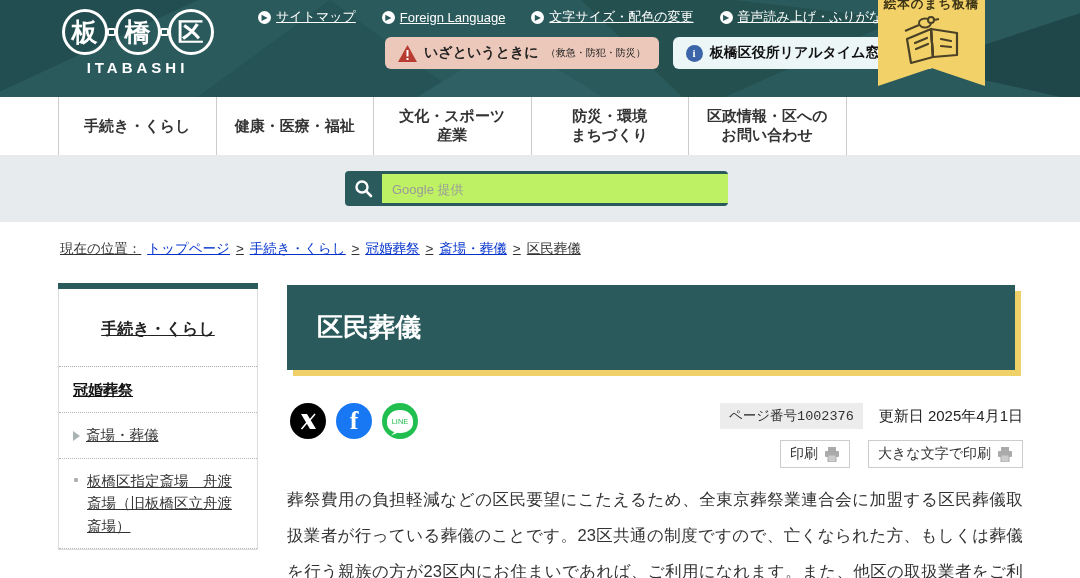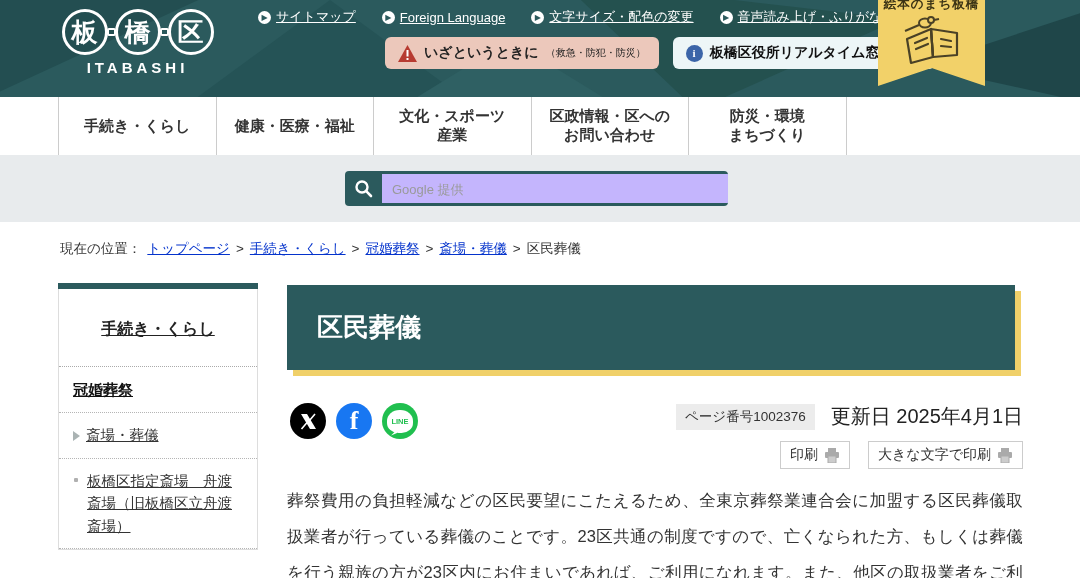--- a/index.html
+++ b/index.html
@@ -48,27 +48,27 @@
   .nav-item { width:157.5px; border-left:1px solid #ccc; display:flex; flex-direction:column;
               align-items:center; justify-content:center; font-size:15px; font-weight:700; color:#333;
               line-height:1.25; cursor:pointer; text-align:center; }
   .nav-end { border-left:1px solid #ccc; flex:1; }
 
   
   .searchstrip { height:67px; background:#e8ebed; position:relative; }
   .searchbar { position:absolute; left:345px; top:16px; width:383px; height:35px; background:#2b5a5d;
                border-radius:4px; display:flex; align-items:stretch; overflow:hidden; }
   .mag { width:37px; display:flex; align-items:center; justify-content:center; }
-  .searchbar input { flex:1; border:none; outline:none; font-size:14px; padding:0 10px; color:#333; background:#c4b5fd; margin:3px 0; }
+  .searchbar input { flex:1; border:none; outline:none; font-size:14px; padding:0 10px; color:#333; background:#bef264; margin:3px 0; }
   .searchbar input::placeholder { color:#9a9a9a; font-size:13px; }
   .search-btn { width:72px; background:#2b5a5d; color:#fff; border:none; font-size:16px; cursor:pointer;
                 font-family:inherit; }
 
   
-  .breadcrumb { height:53px; display:flex; align-items:center; padding-left:60px; font-size:13.5px; color:#333; gap:6px; white-space:nowrap; }
+  .breadcrumb { height:53px; display:flex; align-items:center; padding-left:60px; font-size:13.5px; color:#333; gap:6px; white-space:nowrap;text-decoration:underline; }
   .breadcrumb a { color:#0433cc; text-decoration:underline; cursor:pointer; }
   .bc-sep { color:#333; }
 
   
   .content { display:flex; padding-left:58px; }
 
   .sidebar { width:200px; margin-top:8px; flex:none; }
   .sb-topbar { height:6px; background:#2b5a5d; }
   .sb-box { border:1px solid #ddd; border-top:none; background:#fff; }
   .sb-head { padding:30px 10px 26px; text-align:center; border-bottom:1px dotted #aaa; }
@@ -89,26 +89,26 @@
   .metarow { margin-top:33px; display:flex; justify-content:space-between; align-items:flex-start; }
   .socials { display:flex; gap:10px; padding-left:3px; }
   .soc { width:36px; height:36px; border-radius:50%; display:flex; align-items:center; justify-content:center; cursor:pointer; flex:none; }
   .soc-x { background:#000; }
   .soc-fb { background:#1877f2; color:#fff; font-size:26px; font-weight:700; font-family:"Liberation Serif",serif; }
   .soc-line { background:#20bf4f; position:relative; }
   .line-bubble { width:26px; height:23px; background:#fff; border-radius:48% 48% 44% 44%; display:flex;
                  align-items:center; justify-content:center; position:relative; }
   .line-bubble::after { content:""; position:absolute; left:4px; bottom:-3px; width:6px; height:6px; background:#fff;
                  clip-path:polygon(0 100%,100% 0,100% 60%); }
-  .line-txt { color:#20bf4f; font-size:7.5px; font-weight:700; letter-spacing:0; }
+  .line-txt { color:#20bf4f; font-size:7.5px; font-weight:400; letter-spacing:0; }
 
   .meta-right { display:flex; flex-direction:column; align-items:flex-end; gap:11px; }
   .meta-line1 { display:flex; align-items:center; gap:16px; }
-  .page-chip { background:#ececec; padding:4px 9px; font-size:13.5px; color:#333; }
-  .updated { font-size:20px; color:#222; }
+  .page-chip { background:#ececec; padding:4px 9px; font-size:13.5px; color:#333;font-family:Liberation Mono, monospace; }
+  .updated { font-size:15px; color:#222; }
   .printrow { display:flex; gap:18px; }
   .print-btn { border:1px solid #ccc; background:#fff; padding:4px 9px; font-size:14px; color:#333;
                display:flex; align-items:center; gap:6px; cursor:pointer; font-family:inherit; }
 
   .bodytext { margin-top:13px; font-size:16.5px; color:#333; line-height:36px; text-align:justify;
               letter-spacing:0.2px; }
 </style>
 </head>
 <body>
 
@@ -193,26 +193,26 @@
       <span>手続き・くらし</span>
     </div>
     <div class="nav-item">
       <span>健康・医療・福祉</span>
     </div>
     <div class="nav-item">
       <span>文化・スポーツ</span>
       <span>産業</span>
     </div>
     <div class="nav-item">
+      <span>防災・環境</span>
+      <span>まちづくり</span>
+    </div>
+    <div class="nav-item">
       <span>区政情報・区への</span>
       <span>お問い合わせ</span>
-    </div>
-    <div class="nav-item">
-      <span>防災・環境</span>
-      <span>まちづくり</span>
     </div>
     <div class="nav-end"></div>
   </nav>
 
   <div class="searchstrip">
     <div class="searchbar">
       <span class="mag">
         <svg width="19" height="19" viewBox="0 0 19 19">
           <circle cx="8" cy="8" r="5.5" fill="none" stroke="#fff" stroke-width="2.4"></circle>
           <line x1="12.2" y1="12.2" x2="17" y2="17" stroke="#fff" stroke-width="2.6" stroke-linecap="round"></line>

